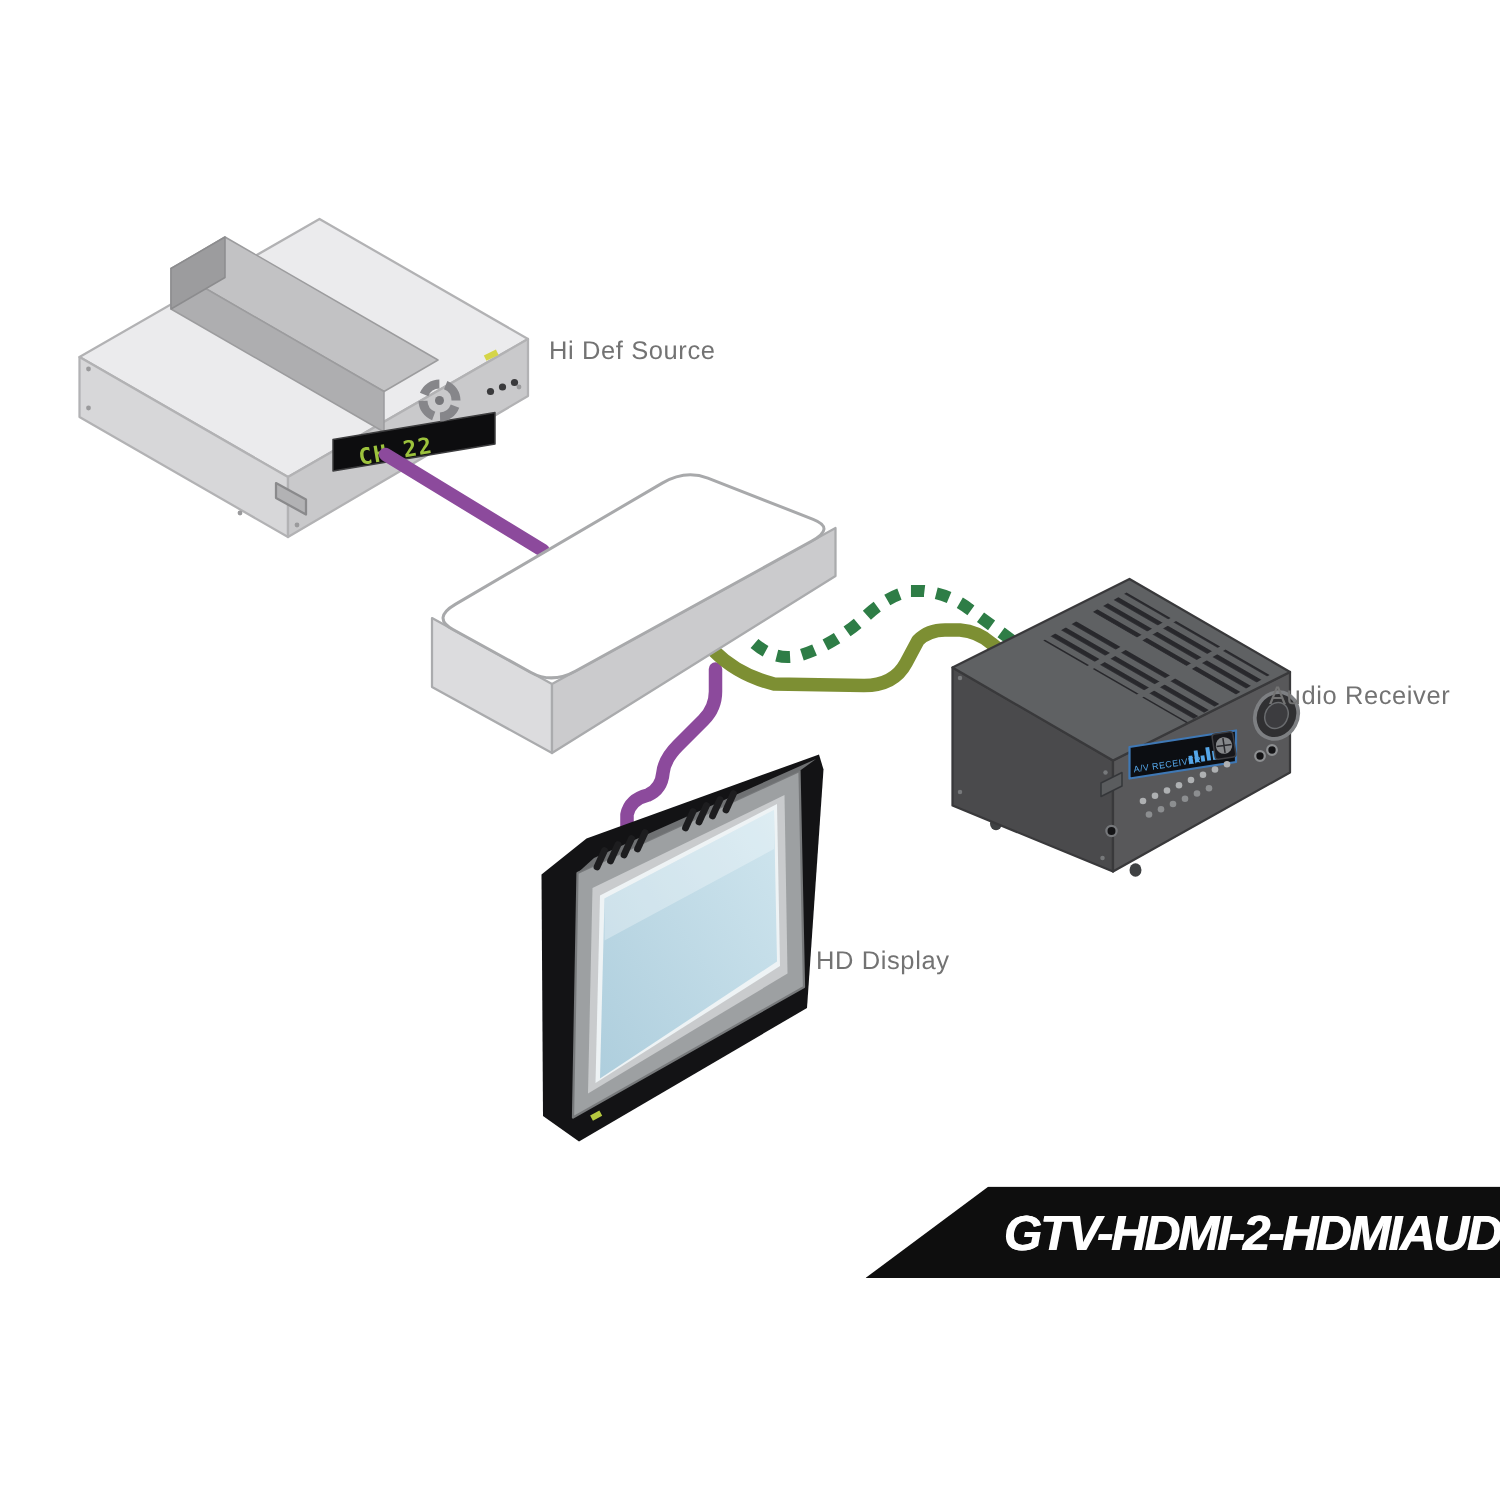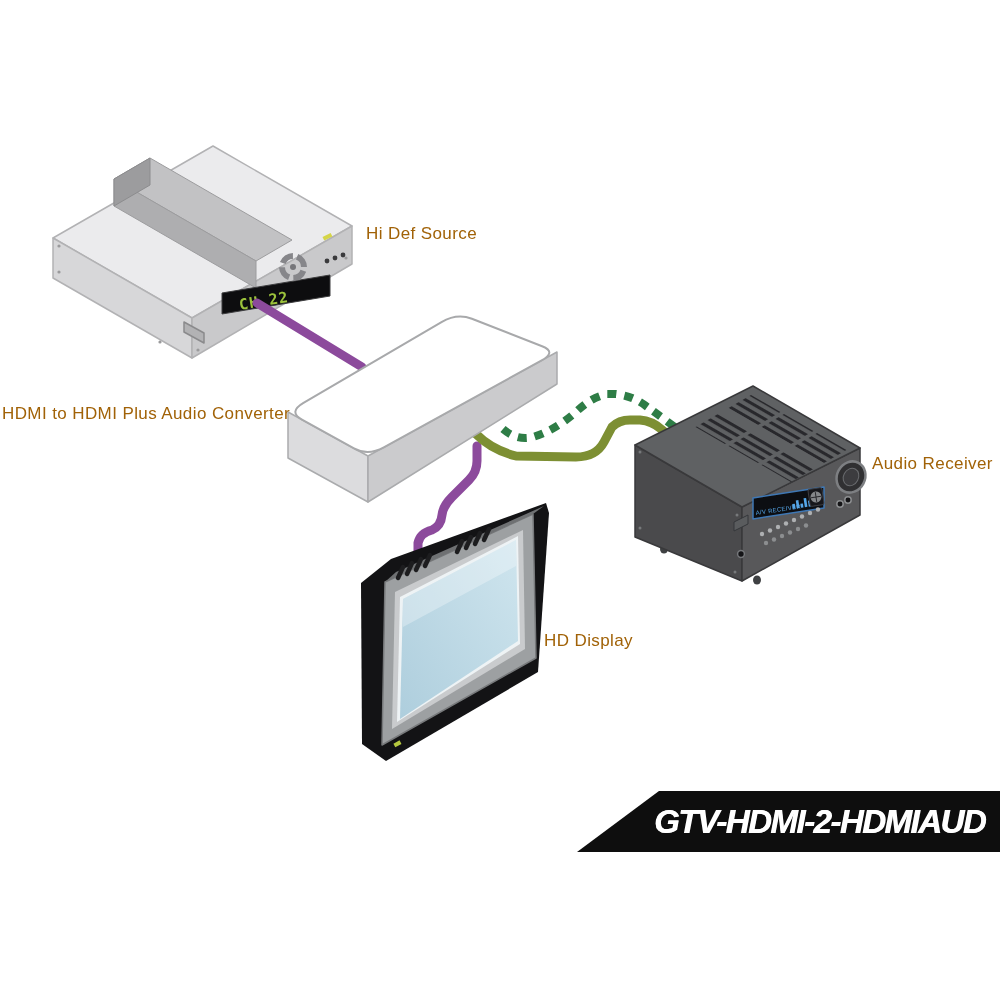--- a/index.html
+++ b/index.html
@@ -2,34 +2,34 @@
 <html><head>
 <meta charset="utf-8">
 <style>
   html,body{margin:0;padding:0;}
   body{
     width:1000px;height:1000px;background:#ffffff;position:relative;
     font-family:"Liberation Sans", sans-serif;overflow:hidden;
   }
   .stage{position:absolute;inset:0;width:1000px;height:1000px;}
   .device-label{
-    position:absolute;color:#a16207;font-size:17px;letter-spacing:.4px;
+    position:absolute;color:#737373;font-size:17px;letter-spacing:.4px;
     white-space:nowrap;font-family:"Liberation Sans", sans-serif;
   }
   #label-source{left:366px;top:224px;}
   #label-converter{left:2px;top:404px;}
-  #label-receiver{left:872px;top:454px;}
+  #label-receiver{left:846px;top:454px;}
   #label-display{left:544px;top:631px;}
   .model-banner{
     position:absolute;left:577px;top:791px;width:423px;height:61px;
     background:#0e0e0e;
     clip-path:polygon(82px 0, 100% 0, 100% 100%, 0 100%);
   }
   .model-banner .model-text{
-    display:block;line-height:61px;text-align:center;padding-left:62px;
+    display:block;line-height:61px;text-align:right;padding-left:62px;
     color:#ffffff;font-style:italic;font-weight:bold;font-size:33px;
     letter-spacing:-1.5px;white-space:nowrap;
     text-shadow:.6px 0 0 #fff;
     font-family:"Liberation Sans", sans-serif;
   }
 </style>
 </head>
 <body>
 
 <div class="stage">
@@ -165,21 +165,20 @@
     <polygon points="395,592 523,530 525,649 392,729" fill="#c9cbcd"></polygon>
     <polygon points="400,597 518,536 520,644 397,722" fill="#eef3f5"></polygon>
     <polygon points="403,599 516,540 518,641 400,719" fill="url(#screenGrad)"></polygon>
     <polygon points="403,599 516,540 516,566 403,627" fill="rgba(255,255,255,0.3)"></polygon>
     <rect x="394" y="742" width="7" height="4" fill="#b6c93f" transform="rotate(-28 397 744)"></rect>
   </g>
 </svg>
 
 
 <div class="device-label" id="label-source">Hi Def Source</div>
-<div class="device-label" id="label-converter">HDMI to HDMI Plus Audio Converter</div>
 <div class="device-label" id="label-receiver">Audio Receiver</div>
 <div class="device-label" id="label-display">HD Display</div>
 
 
 <div class="model-banner">
   <span class="model-text">GTV-HDMI-2-HDMIAUD</span>
 </div>
 </div>
 
 </body></html>

